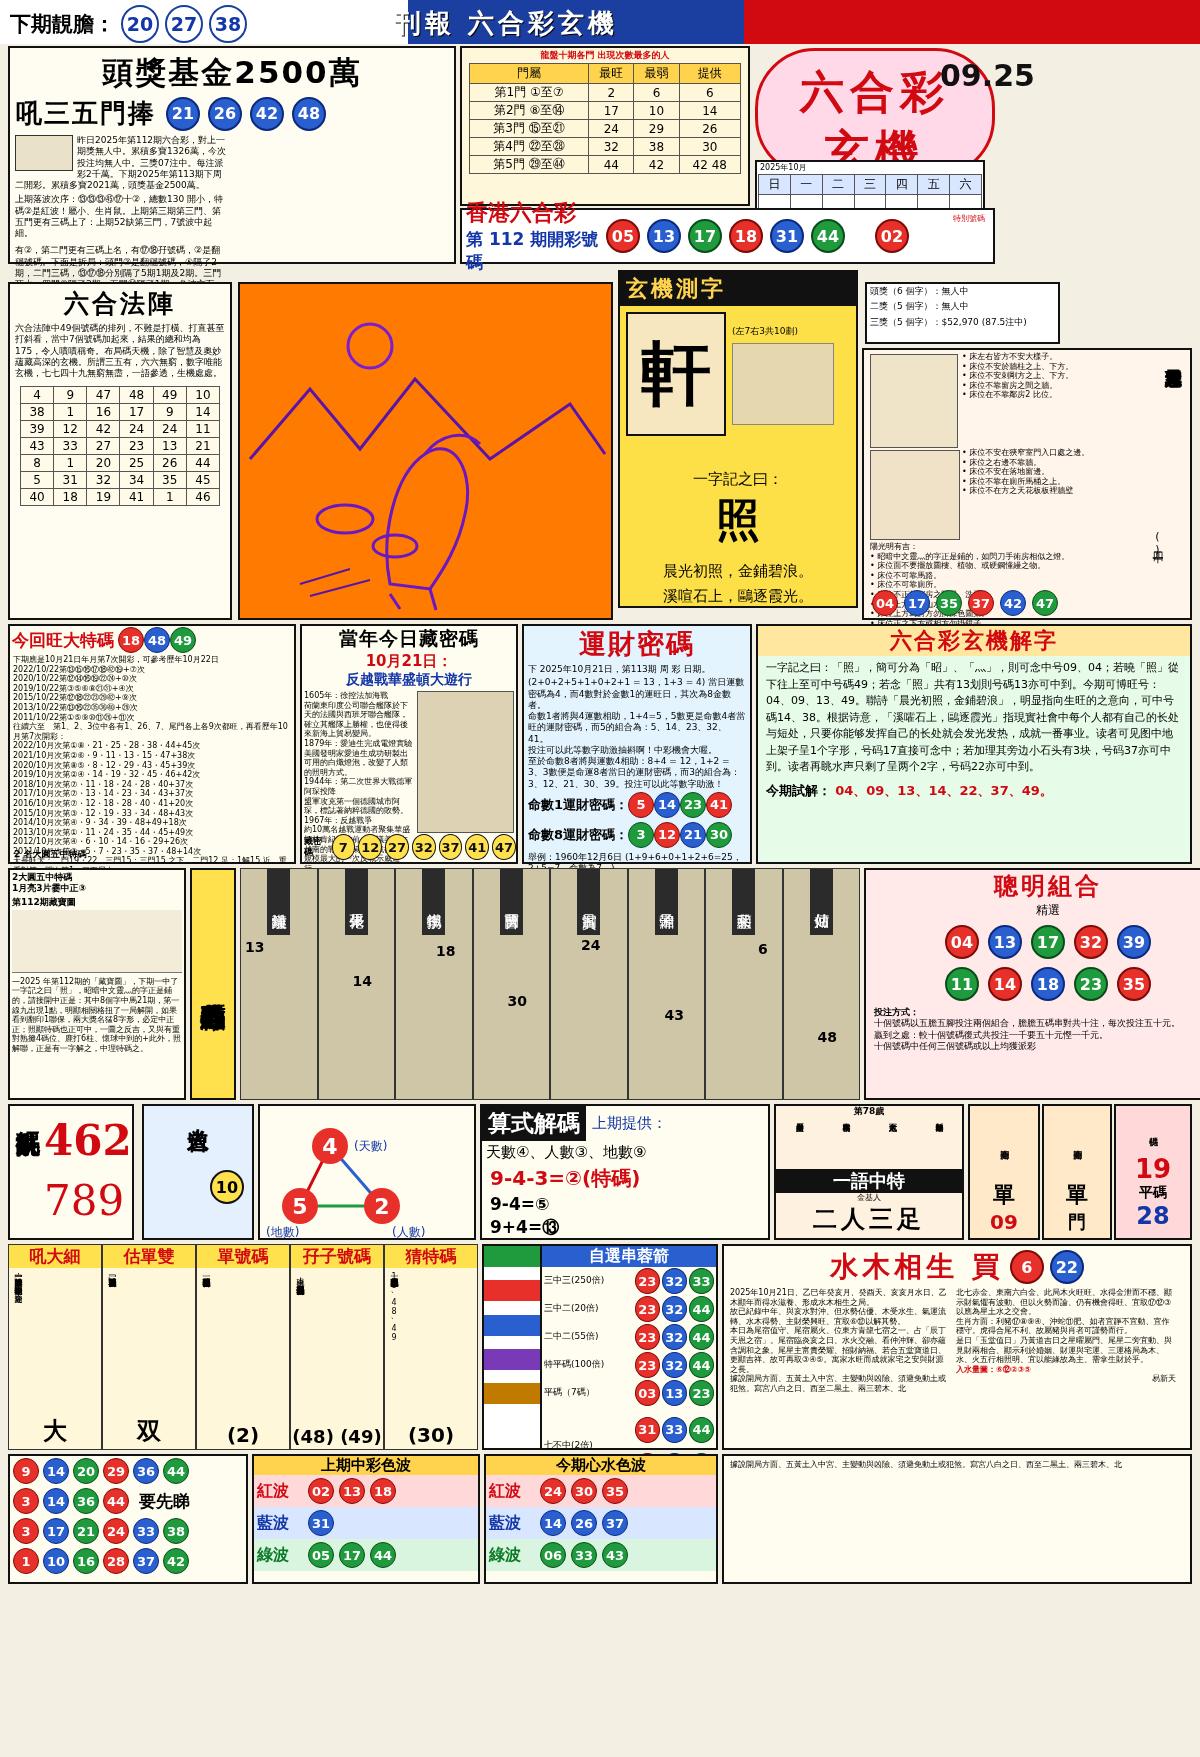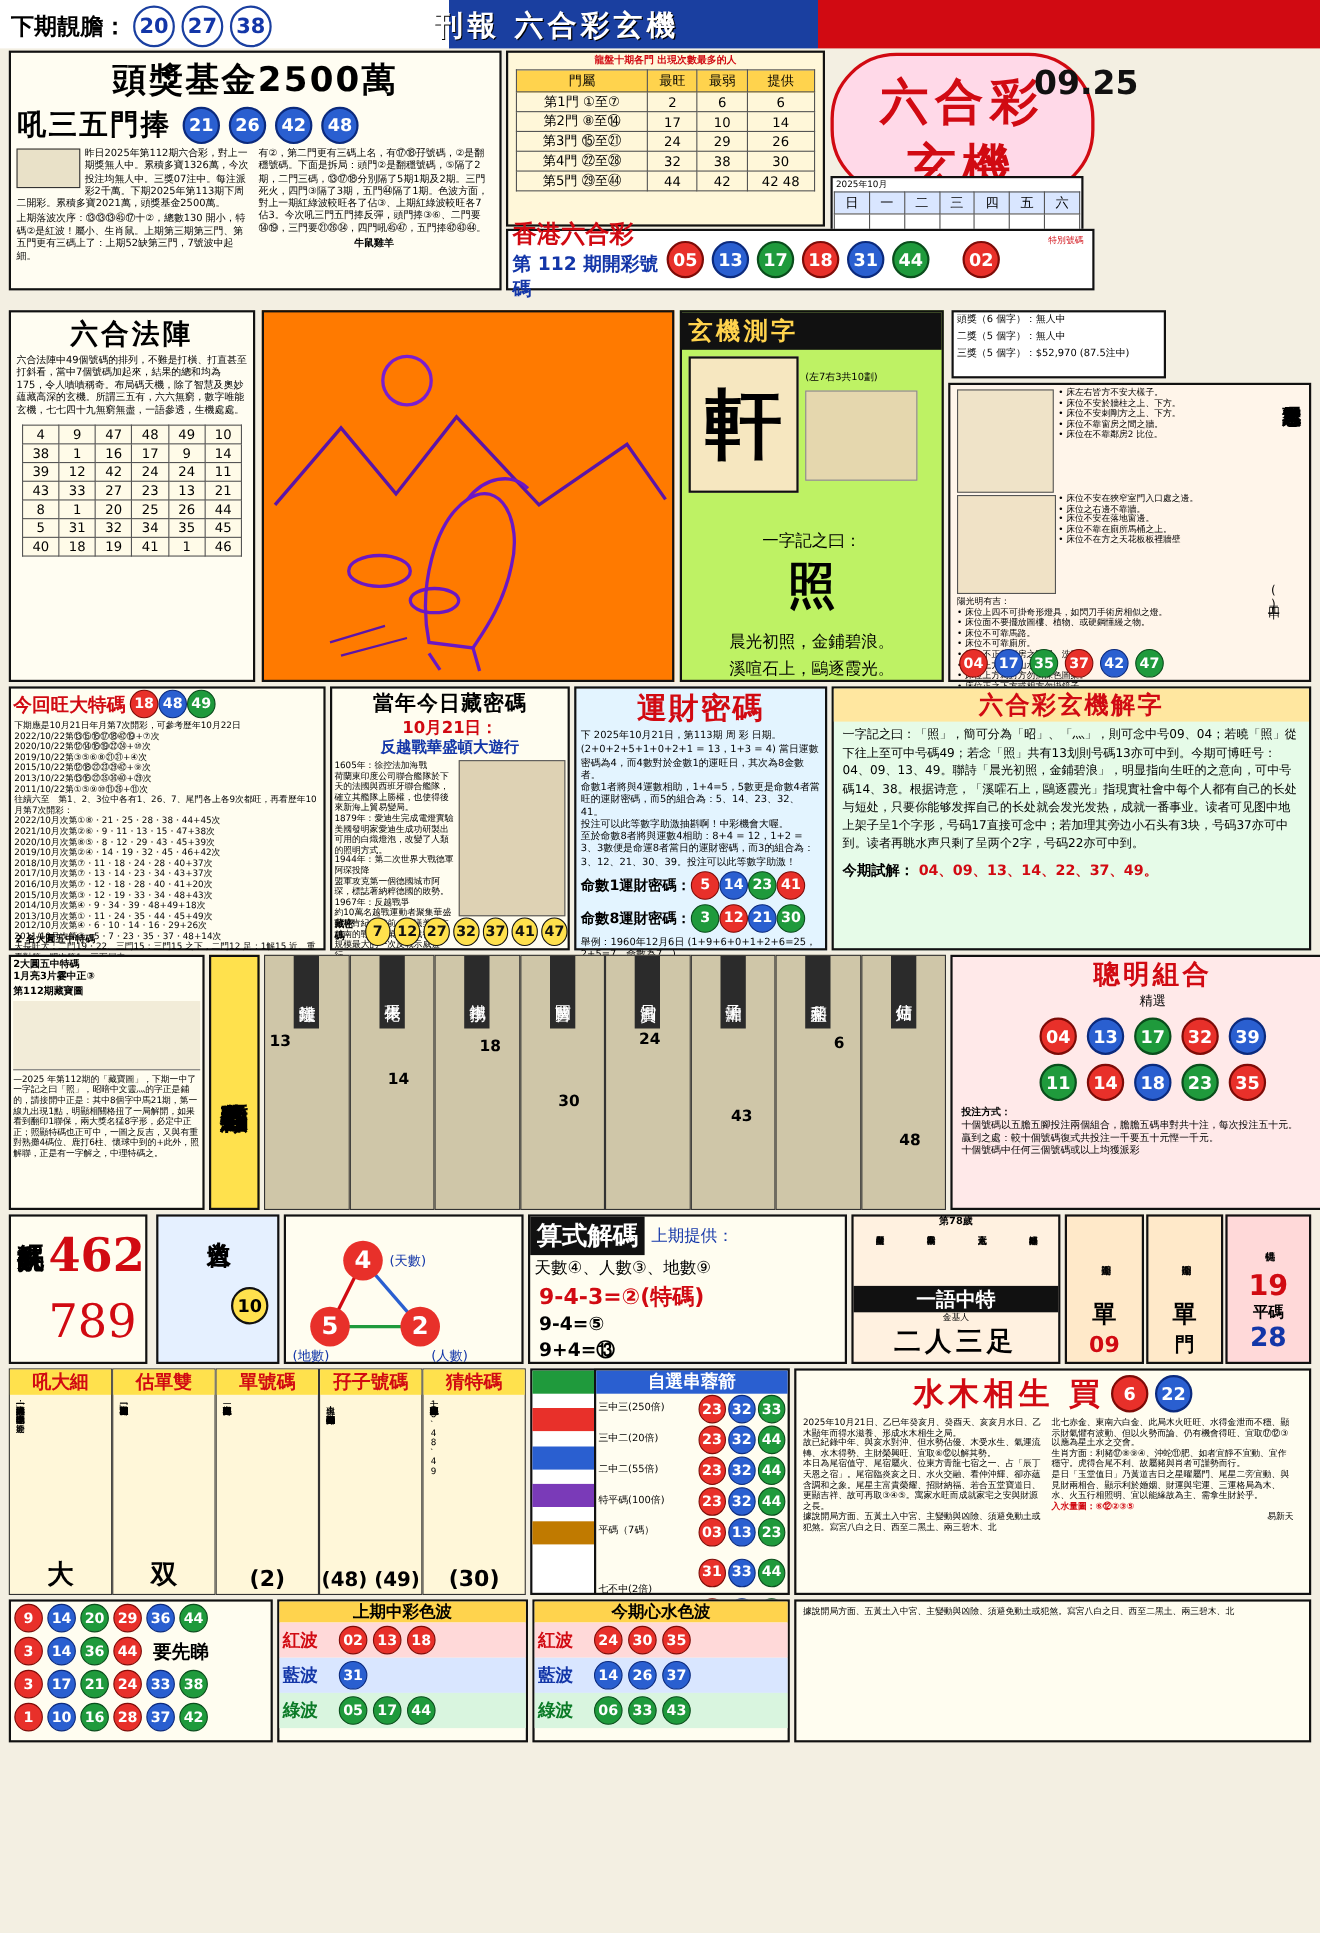--- a/index.html
+++ b/index.html
@@ -47,21 +47,21 @@
     <div class="ctr" style="margin-top:4px;font-size:31px;font-weight:bold;letter-spacing:2px;">頭獎基金2500萬</div>
     <div style="display:flex;align-items:center;padding:2px 6px;">
       <div style="font-size:26px;font-weight:bold;letter-spacing:2px;">吼三五門捧</div>
       <div style="display:flex;gap:8px;margin-left:10px;">
         <span class="ball blu">21</span>
         <span class="ball blu">26</span>
         <span class="ball blu">42</span>
         <span class="ball blu">48</span>
       </div>
     </div>
-    <div style="display:flex;padding:2px 5px;gap:6px;">
+    <div style="display:flex;padding:2px 5px;gap:6px;flex-direction:column;">
       <div style="width:214px;">
         <div style="width:56px;height:34px;border:1px solid #333;background:#e9e1c8;float:left;margin:0 4px 2px 0;"></div>
         <div class="tiny">昨日2025年第112期六合彩，對上一期獎無人中。累積多寶1326萬，今次投注均無人中。三獎07注中。每注派彩2千萬。下期2025年第113期下周二開彩。累積多寶2021萬，頭獎基金2500萬。</div>
         <div class="tiny" style="margin-top:3px;">上期落波次序：⑬⑬⑬㊺⑰十②，總數130 開小，特碼②是紅波！屬小、生肖鼠。上期第三期第三門、第五門更有三碼上了：上期52缺第三門，7號波中起細。</div>
       </div>
       <div style="width:210px;">
         <div class="tiny">有②，第二門更有三碼上名，有⑰⑱孖號碼，②是翻穩號碼。下面是拆局：頭門②是翻穩號碼，⑤隔了2期，二門三碼，⑬⑰⑱分別隔了5期1期及2期。三門死火，四門③隔了3期，五門㊹隔了1期。色波方面，對上一期紅綠波較旺各了佔③、上期紅綠波較旺各7佔3。今次吼三門五門捧反彈，頭門捧③⑥、二門要⑭⑲，三門要㉑㉖㉞，四門吼㊺㊼，五門捧㊷㊸㊹。</div>
         <div class="tiny ctr" style="margin-top:3px;font-weight:bold;">牛鼠雞羊</div>
       </div>
     </div>
@@ -247,21 +247,21 @@
       <path d="M10 175 L70 105 L120 165 L175 95 L250 175 L330 120 L365 170" fill="none" stroke="#5b14a8" stroke-width="3"></path>
       <path d="M150 300 C140 250 155 190 185 170 C215 150 235 190 225 230 C218 265 200 290 190 305 Z" fill="none" stroke="#6b17c4" stroke-width="3"></path>
       <path d="M185 170 C200 150 225 145 240 160" fill="none" stroke="#6b17c4" stroke-width="3"></path>
       <ellipse cx="105" cy="235" rx="28" ry="14" fill="none" stroke="#6b17c4" stroke-width="3"></ellipse>
       <ellipse cx="155" cy="262" rx="22" ry="11" fill="none" stroke="#6b17c4" stroke-width="3"></ellipse>
       <path d="M150 310 L160 325 M190 305 L196 326" stroke="#6b17c4" stroke-width="3"></path>
       <path d="M60 300 L110 285 M70 312 L130 296" stroke="#5b14a8" stroke-width="2"></path>
     </svg>
   </div>
 
-  <div class="abs bd" style="left:618px;top:282px;width:240px;height:338px;background:#bef264;">
+  <div class="abs bd" style="left:618px;top:270px;width:240px;height:338px;background:#fde047;">
     <div style="background:#111;color:#ffd34d;font-size:22px;font-weight:bold;padding:2px 6px;letter-spacing:3px;">玄機測字</div>
     <div style="display:flex;">
       <div style="width:96px;height:120px;border:2px solid #111;margin:6px;display:flex;align-items:center;justify-content:center;font-size:70px;font-weight:bold;background:#f6e7c0;">軒</div>
       <div style="width:120px;">
         <div class="tiny" style="margin-top:20px;">(左7右3共10劃)</div>
         <div style="width:100px;height:80px;border:1px solid #888;margin-top:6px;background:#e5d7ae;"></div>
       </div>
     </div>
     <div class="ctr" style="font-size:15px;margin-top:28px;">一字記之曰：</div>
     <div class="ctr" style="font-size:44px;font-weight:bold;margin-top:2px;">照</div>
@@ -283,21 +283,21 @@
     <div style="position:absolute;left:6px;top:100px;width:88px;height:88px;border:1px solid #555;background:#f0e2c6;"></div>
     <div style="position:absolute;left:98px;top:98px;width:182px;" class="tiny2">
       <div>• 床位不安在狹窄室門入口處之邊。</div>
       <div>• 床位之右邊不靠牆。</div>
       <div>• 床位不安在落地窗邊。</div>
       <div>• 床位不靠在廁所馬桶之上。</div>
       <div>• 床位不在方之天花板板裡牆壁</div>
     </div>
     <div style="position:absolute;left:6px;top:192px;width:276px;" class="tiny2">
       <div>陽光明有吉：</div>
-      <div>• 床位上四不可掛奇形燈具，如閃刀手術房相似之燈。</div>
+      <div>• 昭暗中文靈灬的字正是鋪的，如閃刀手術房相似之燈。</div>
       <div>• 床位面不要擺放圖樓、植物、或硬鋼懂縵之物。</div>
       <div>• 床位不可靠馬路。</div>
       <div>• 床位不可靠廁所。</div>
       <div>• 床位不正落鄰房之隔局、洗手台。</div>
       <div>• 床位上方勿靠山水畫像。</div>
       <div>• 床位上方為對方勿掛深色圖案。</div>
       <div>• 床位正之下方或相方勿掛鏡子。</div>
       <div>• 床位不安在口相同不。</div>
       <div class="ctr" style="text-align:right;">（待續）</div>
     </div>

